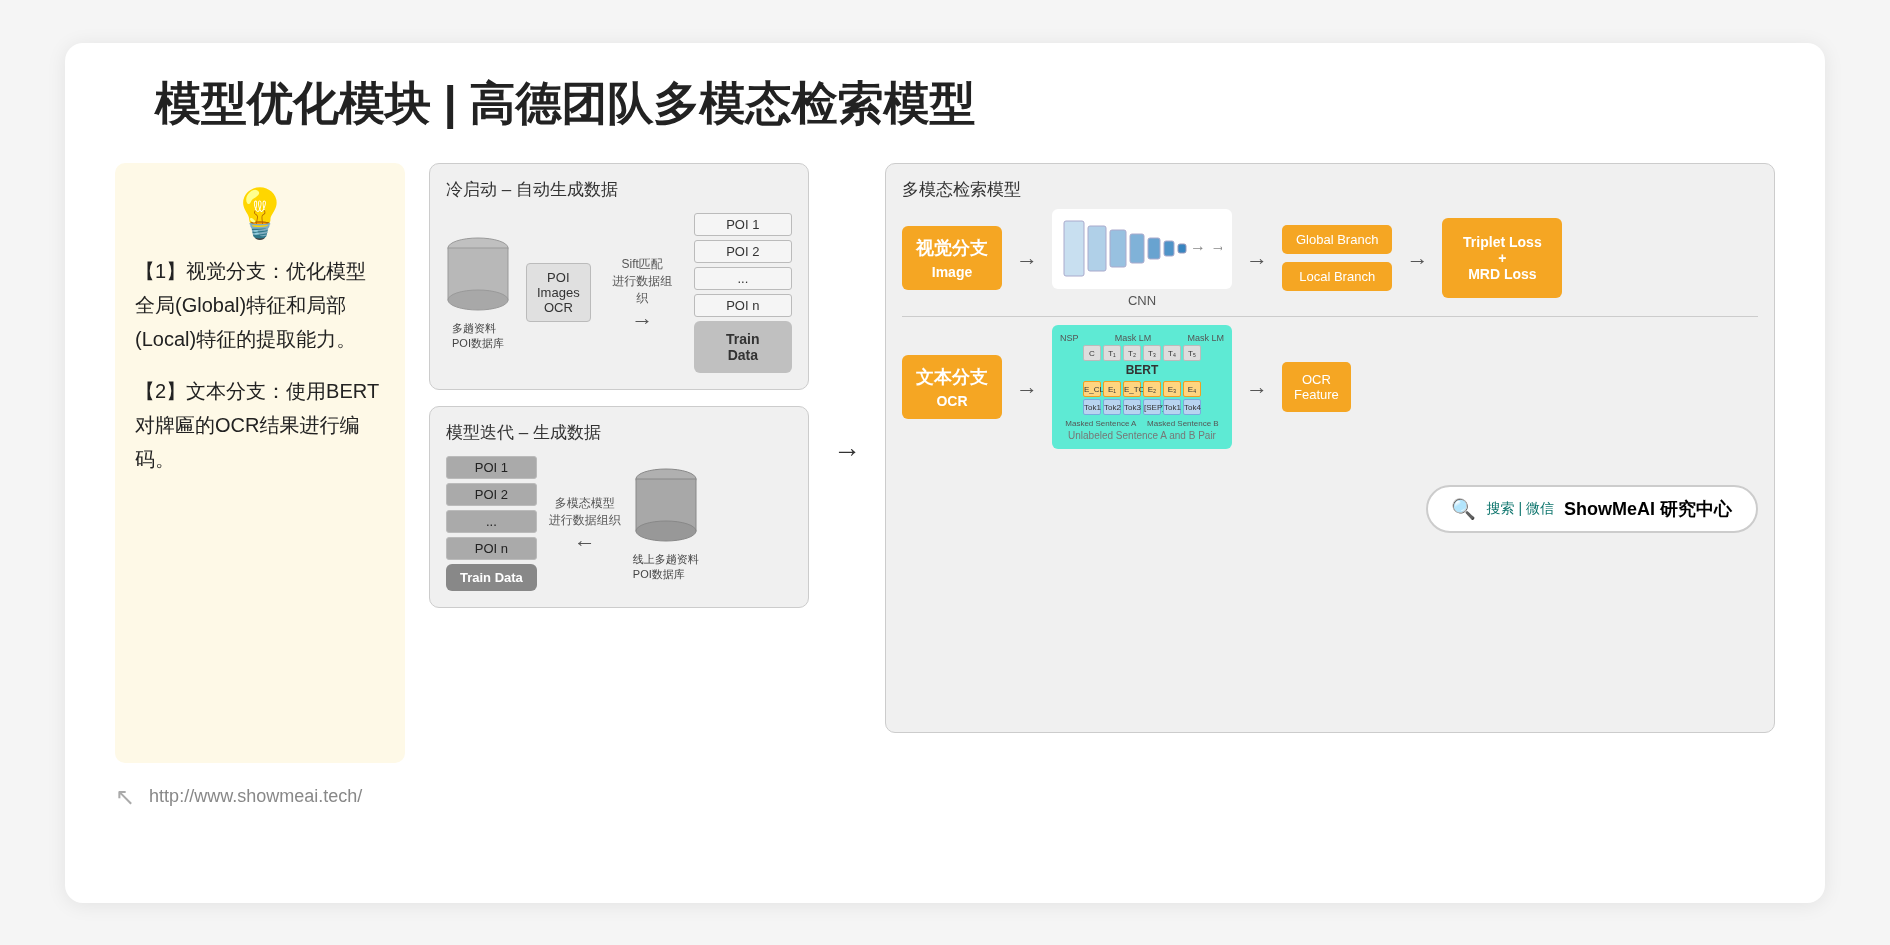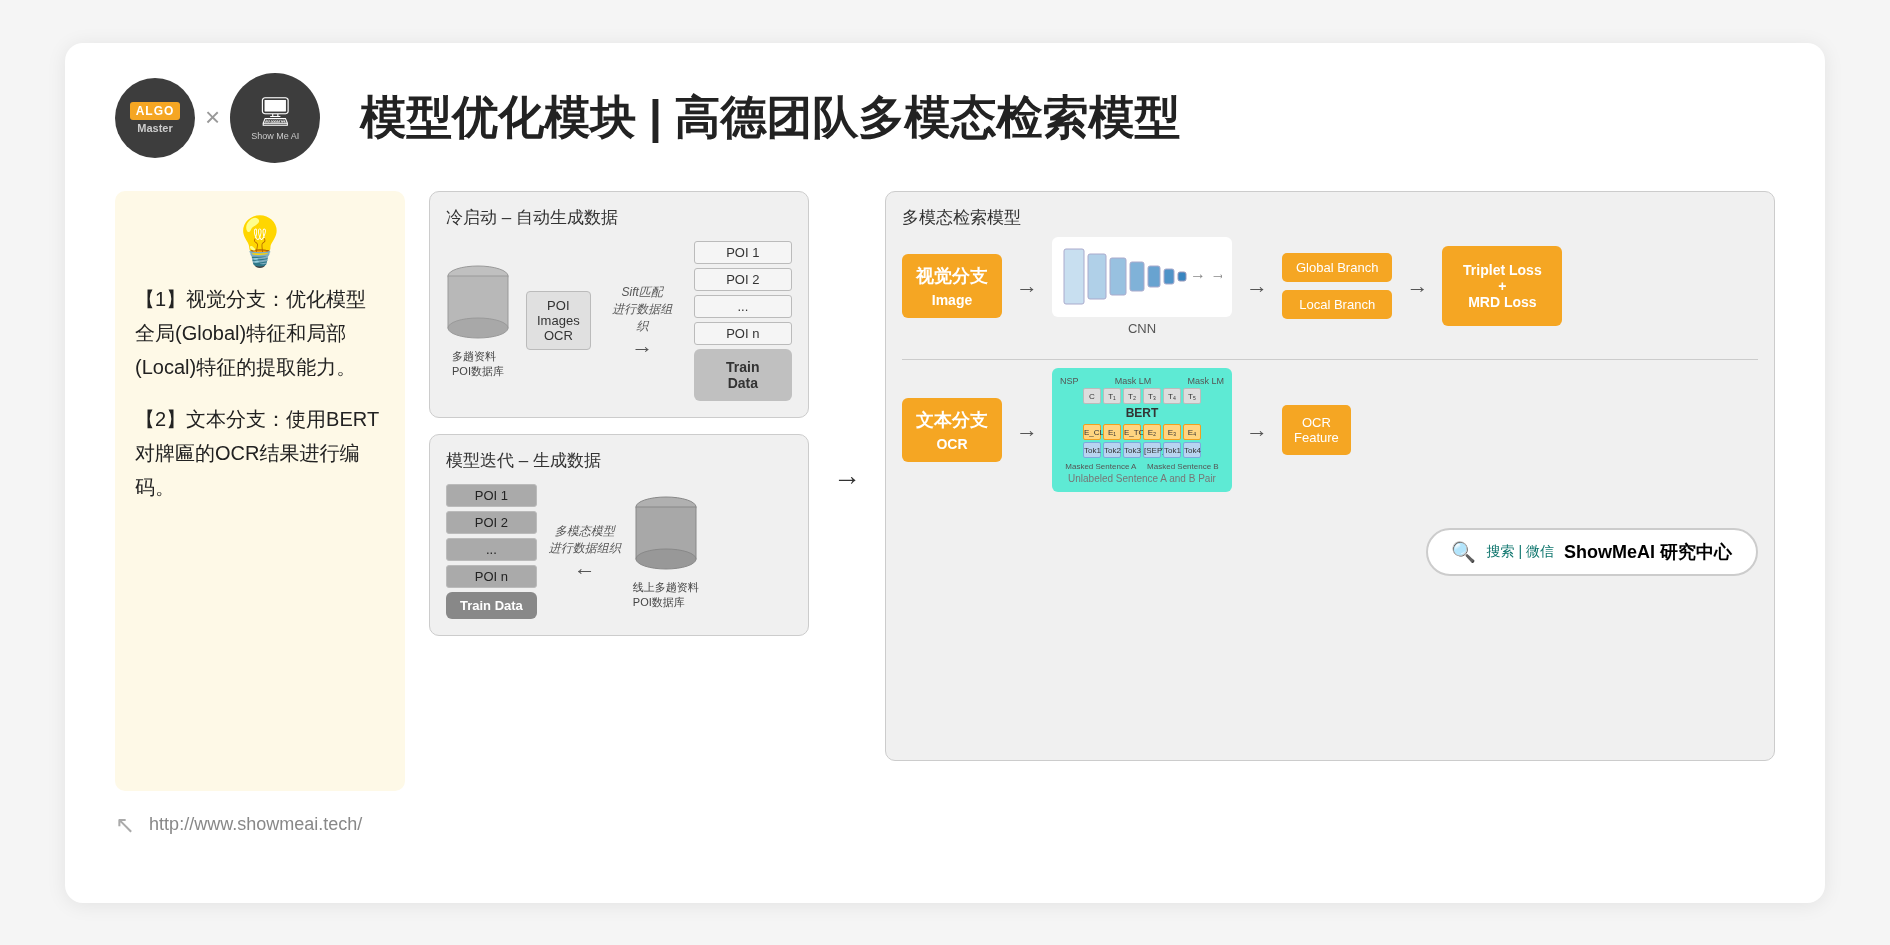--- a/index.html
+++ b/index.html
@@ -170,21 +170,20 @@
       font-weight: bold;
       color: #333;
       text-align: center;
       min-width: 90px;
     }
     
     .arrow-label {
       font-size: 12px;
       color: #555;
       text-align: center;
-      font-style: italic;
     }
     .arrow-right {
       display: flex;
       flex-direction: column;
       align-items: center;
       justify-content: center;
     }
     .arr {
       font-size: 22px;
       color: #555;
@@ -394,31 +393,20 @@
       color: #333;
       margin-bottom: 8px;
     }
   </style>
 </head>
 <body>
 
 <div class="slide">
 
   <div class="header">
-    <div class="logo-area">
-      <div class="algo-logo">
-        <span class="algo-text">ALGO</span>
-        <span class="master-text">Master</span>
-      </div>
-      <span class="x-sign">×</span>
-      <div class="showme-logo">
-        <span class="monitor-icon">🖥</span>
-        <span class="showme-label">Show Me AI</span>
-      </div>
-    </div>
     <div class="header-title">模型优化模块 | 高德团队多模态检索模型</div>
   </div>
 
   <div class="main-body">
 
     <div class="left-panel">
       <span class="bulb-icon">💡</span>
       <div class="left-text">【1】视觉分支：优化模型全局(Global)特征和局部(Local)特征的提取能力。</div>
       <br>
       <div class="left-text">【2】文本分支：使用BERT对牌匾的OCR结果进行编码。</div>
@@ -499,21 +487,21 @@
         </div>
 
         <div style="display:flex;align-items:center;justify-content:center;padding:0 8px;">
           <div style="font-size:28px;color:#333;">→</div>
         </div>
 
         <div class="right-sections">
           <div class="multimodal-box">
             <div class="multimodal-section-title">多模态检索模型</div>
 
-            <div class="visual-row" style="margin-bottom:23px;">
+            <div class="visual-row" style="margin-bottom:8px;">
 
               <div class="orange-block">
                 <div>视觉分支</div>
                 <div style="font-size:14px;margin-top:4px;">Image</div>
               </div>
               <div class="horiz-connector">→</div>
 
               <div class="cnn-wrapper">
                 <div class="cnn-area">
                   <div class="cnn-visual">

